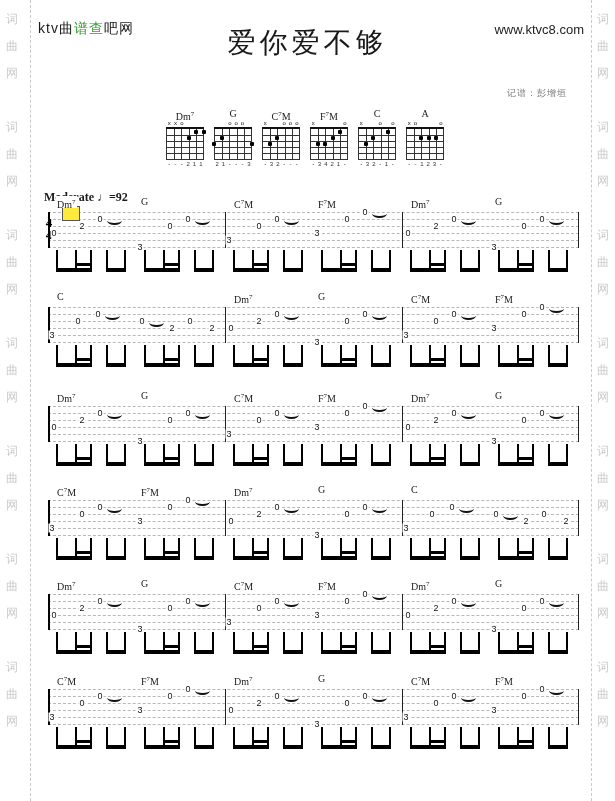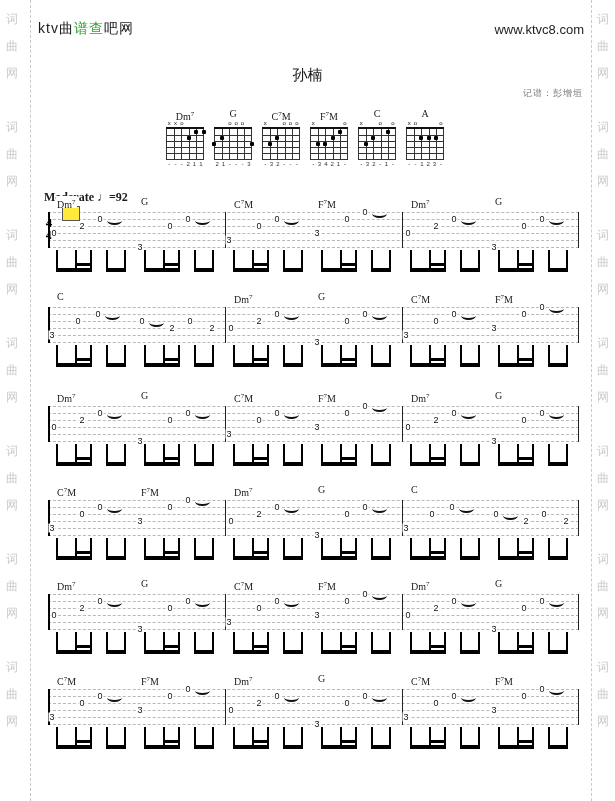--- a/index.html
+++ b/index.html
@@ -12,21 +12,21 @@
   .wm-char{height:27px;line-height:27px;}
   
   .dash-border{position:absolute;top:0;bottom:0;width:0;border-left:1px dashed #c9c9c9;}
   .dash-border.left{left:30px;} .dash-border.right{right:23px;}
   
   .site-logo{position:absolute;left:38px;top:20px;font-size:14px;letter-spacing:1px;cursor:pointer;}
   .site-url{position:absolute;right:31px;top:22px;font-size:13px;color:#222;cursor:pointer;}
   .title{position:absolute;left:0;right:0;top:24px;text-align:center;font-size:28px;
          font-family:"Liberation Serif",serif;letter-spacing:4px;}
   .artist{position:absolute;left:0;right:0;top:66px;text-align:center;font-size:15px;}
-  .credit{position:absolute;right:32px;top:87px;font-size:9px;color:#777;letter-spacing:1px;}
+  .credit{position:absolute;right:48px;top:87px;font-size:9px;color:#777;letter-spacing:1px;}
   
   .chord-strip{position:absolute;left:163px;top:108px;display:flex;gap:4px;}
   .chord{width:44px;text-align:center;}
   .chord-label{font-size:10px;height:12px;line-height:12px;font-family:"Liberation Serif",serif;}
   .chord-label sup{font-size:7px;}
   .mrow{display:flex;height:7px;line-height:7px;font-size:6px;margin:0 3px;color:#111;}
   .mrow span{flex:1;}
   .grid{position:relative;margin:0 3px;height:30px;border-top:2px solid #111;border-bottom:1px solid #333;}
   .vl{position:absolute;top:0;bottom:0;width:1px;background:#333;}
   .hl{position:absolute;left:0;right:0;height:1px;background:#333;}
@@ -134,21 +134,21 @@
         <div class="wm-char">词</div>
         <div class="wm-char">曲</div>
         <div class="wm-char">网</div>
       </div>
     </div>
   <div class="dash-border left"></div>
   <div class="dash-border right"></div>
 
   <div class="site-logo"><span style="color: rgb(28, 28, 28);">ktv曲</span><span style="color: rgb(46, 158, 46);">谱查</span><span style="color: rgb(28, 28, 28);">吧网</span></div>
   <div class="site-url">www.ktvc8.com</div>
-  <div class="artist">孙楠</div>
+  <div class="title">爱你爱不够</div>
   <div class="credit">记谱：彭增垣</div>
 
   <div class="chord-strip">
       <div class="chord">
         <div class="chord-label"><span>Dm</span><sup>7</sup></div>
         <div class="mrow">
           <span>x</span>
           <span>x</span>
           <span>o</span>
           <span></span>

